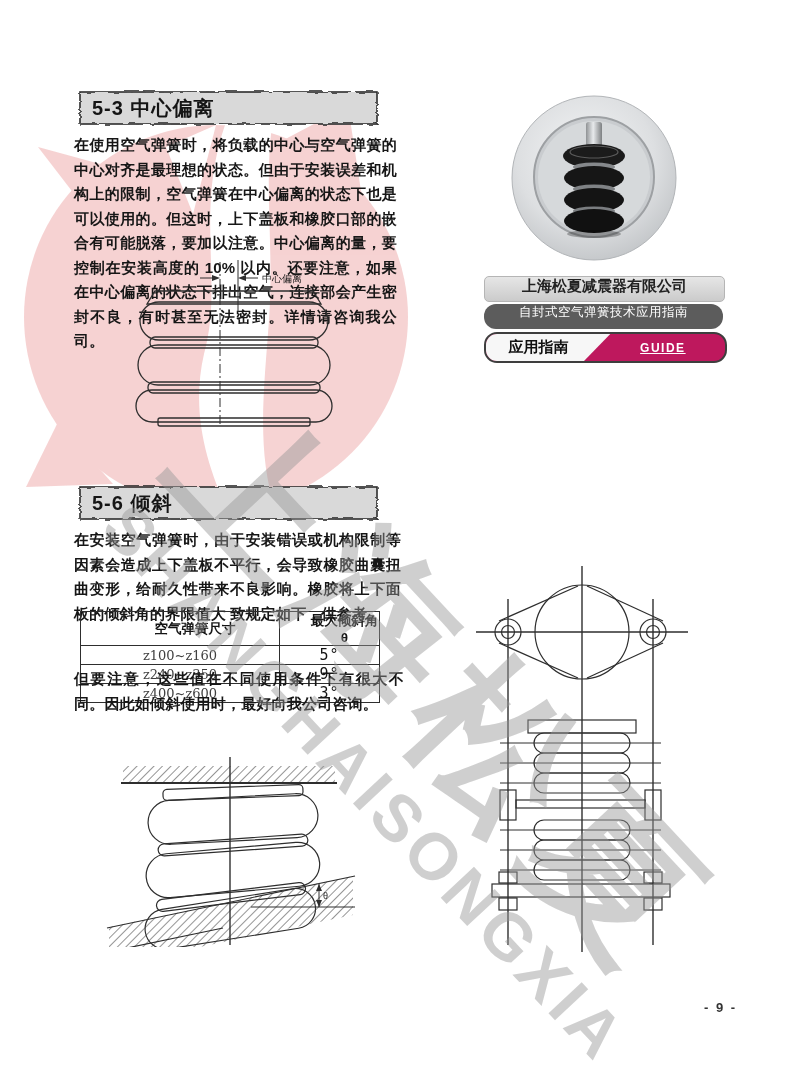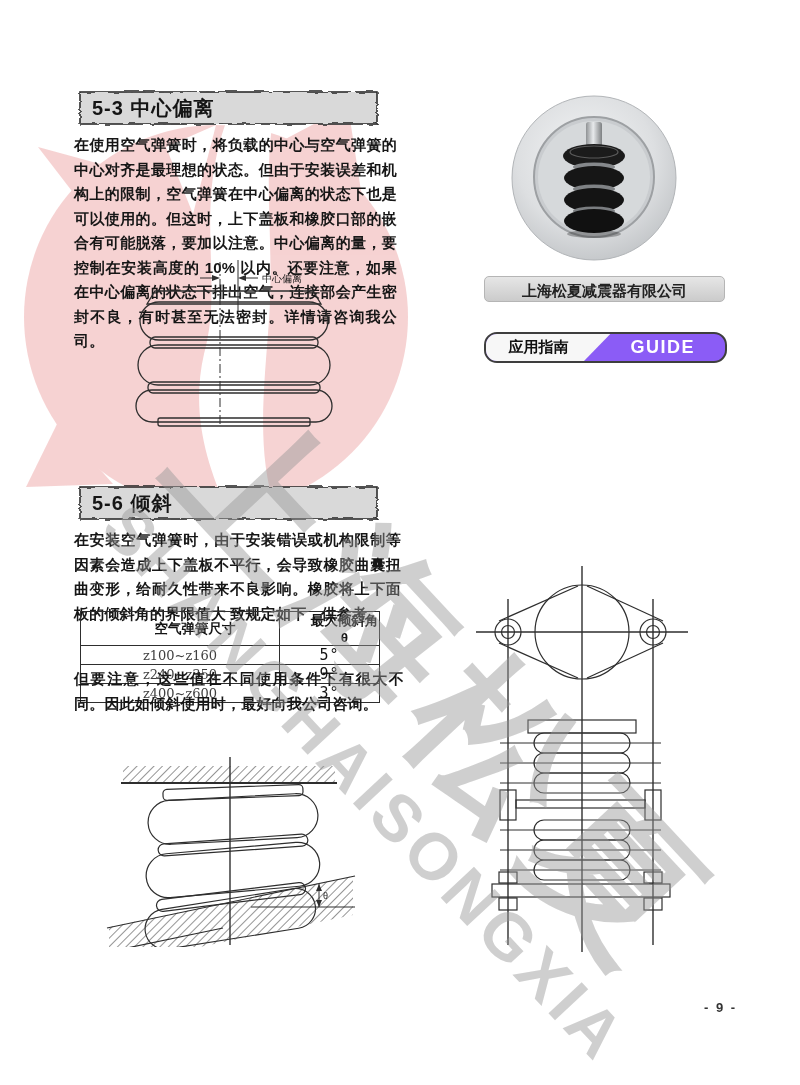--- a/index.html
+++ b/index.html
@@ -8,31 +8,31 @@
   .abs{position:absolute;}
   
   .hdr{position:absolute;height:40px;}
   .hdr svg{position:absolute;left:0;top:0;width:100%;height:100%;}
   .hdr .hdr-text{position:absolute;left:16px;top:0;height:100%;display:flex;align-items:center;
     font-size:20px;font-weight:bold;color:#151515;letter-spacing:1px;}
   
   .para{position:absolute;font-size:15px;line-height:24.5px;color:#161616;text-align:justify;font-weight:bold;
     letter-spacing:.2px;}
   
-  .bar{position:absolute;left:484px;width:239px;display:flex;align-items:flex-end;justify-content:center;}
+  .bar{position:absolute;left:484px;width:239px;display:flex;align-items:flex-start;justify-content:center;}
   .bar1{top:276px;height:24px;background:linear-gradient(#e6e6e6,#cbcbcb);border:1px solid #b5b5b5;border-radius:5px;
     font-size:15px;font-weight:bold;color:#222;}
   .bar2{top:304px;height:25px;background:#5c5c5c;border-radius:12px;font-size:12.5px;color:#fff;letter-spacing:.5px;}
-  .bar3{top:332px;height:27px;background:#8b5cf6;border-radius:13px;border:2px solid #3e3e3e;overflow:hidden;}
+  .bar3{top:332px;height:27px;background:#be185d;border-radius:13px;border:2px solid #3e3e3e;overflow:hidden;}
   .bar3 .whiteseg{position:absolute;left:0;top:0;height:100%;width:100%;background:#f7f7f7;
     clip-path:polygon(0 0,52% 0,41% 100%,0 100%);}
   .bar3 .cn{position:absolute;left:0;top:0;width:44%;height:100%;display:flex;align-items:center;justify-content:center;
     font-size:15px;font-weight:bold;color:#111;}
   .bar3 .en{position:absolute;right:0;top:0;width:52%;height:100%;display:flex;align-items:center;justify-content:center;
-    font-size:18px;font-weight:bold;color:#fff;letter-spacing:1.5px;}
+    font-size:12px;font-weight:bold;color:#fff;letter-spacing:1.5px;text-decoration:underline;}
   
   table.spec{position:absolute;left:80px;top:611px;width:300px;border-collapse:collapse;background:transparent;}
   table.spec td,table.spec th{border:1px solid #2e2e2e;text-align:center;padding:0;}
   table.spec th{height:21px;font-size:13.5px;font-weight:bold;color:#141414;padding-left:30px;}
   table.spec td{height:17px;}
   td.size{font-family:"DejaVu Serif",serif;font-size:13px;color:#404040;}
   td.angle{font-family:"DejaVu Sans Mono",monospace;font-size:15px;color:#141414;letter-spacing:1px;}
   .pagenum{position:absolute;left:704px;top:1000px;font-size:13px;font-weight:bold;color:#333;letter-spacing:2px;}
   
   #wm-gray{position:absolute;left:258px;top:382px;transform:rotate(47deg);transform-origin:0 0;
@@ -199,20 +199,23 @@
       <ellipse cx="86" cy="106" rx="30" ry="12" fill="#141414"></ellipse>
       <ellipse cx="86" cy="117" rx="21" ry="4.5" fill="#7a7d80"></ellipse>
       <ellipse cx="86" cy="127" rx="30" ry="12" fill="#111111"></ellipse>
       <ellipse cx="86" cy="58" rx="24" ry="6" fill="none" stroke="#5a5a5a" stroke-width="1.2"></ellipse>
       <ellipse cx="86" cy="140" rx="27" ry="4" fill="rgba(0,0,0,0.28)"></ellipse>
     </g>
   </svg>
 
   <div class="bar bar1 content">
     <span>上海松夏减震器有限公司</span>
+  </div>
+  <div class="bar bar2 content">
+    <span>自封式空气弹簧技术应用指南</span>
   </div>
   <div class="bar bar3 content">
     <div class="whiteseg"></div>
     <div class="cn">应用指南</div>
     <div class="en">GUIDE</div>
   </div>
 
 
 
   <svg class="abs content" style="left:452px;top:552px;width:296px;height:405px" viewBox="0 0 296 405">

